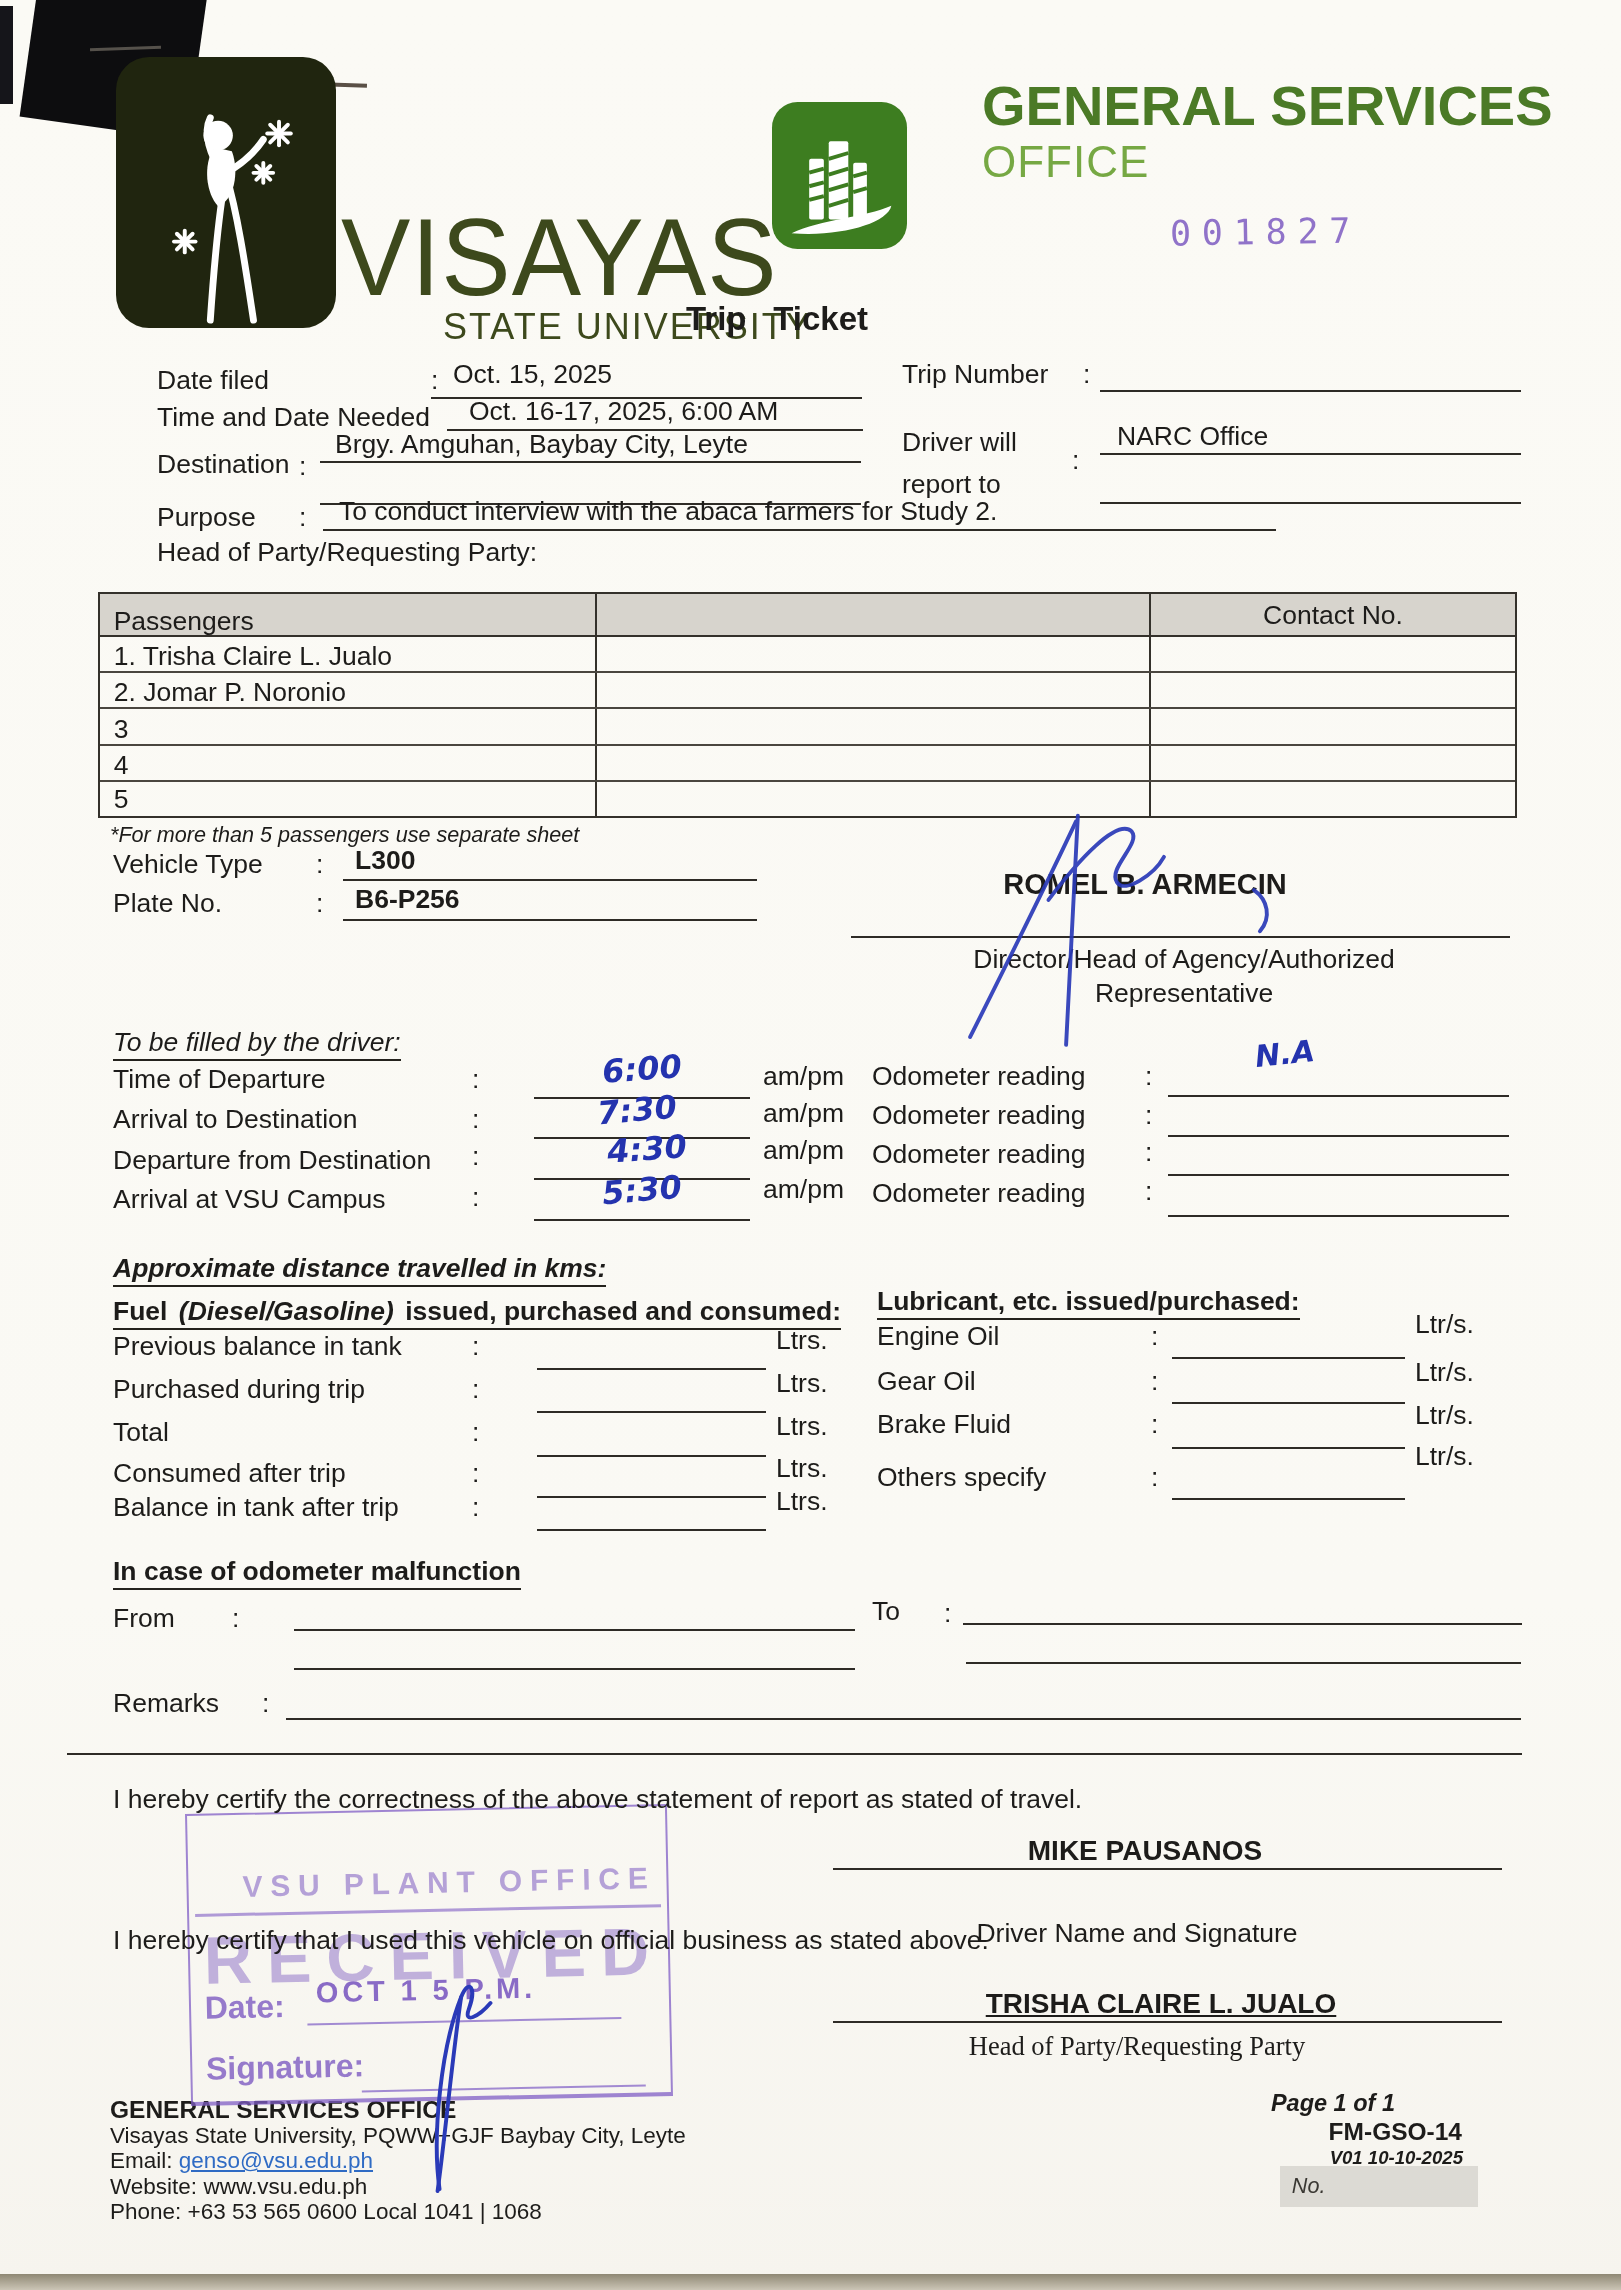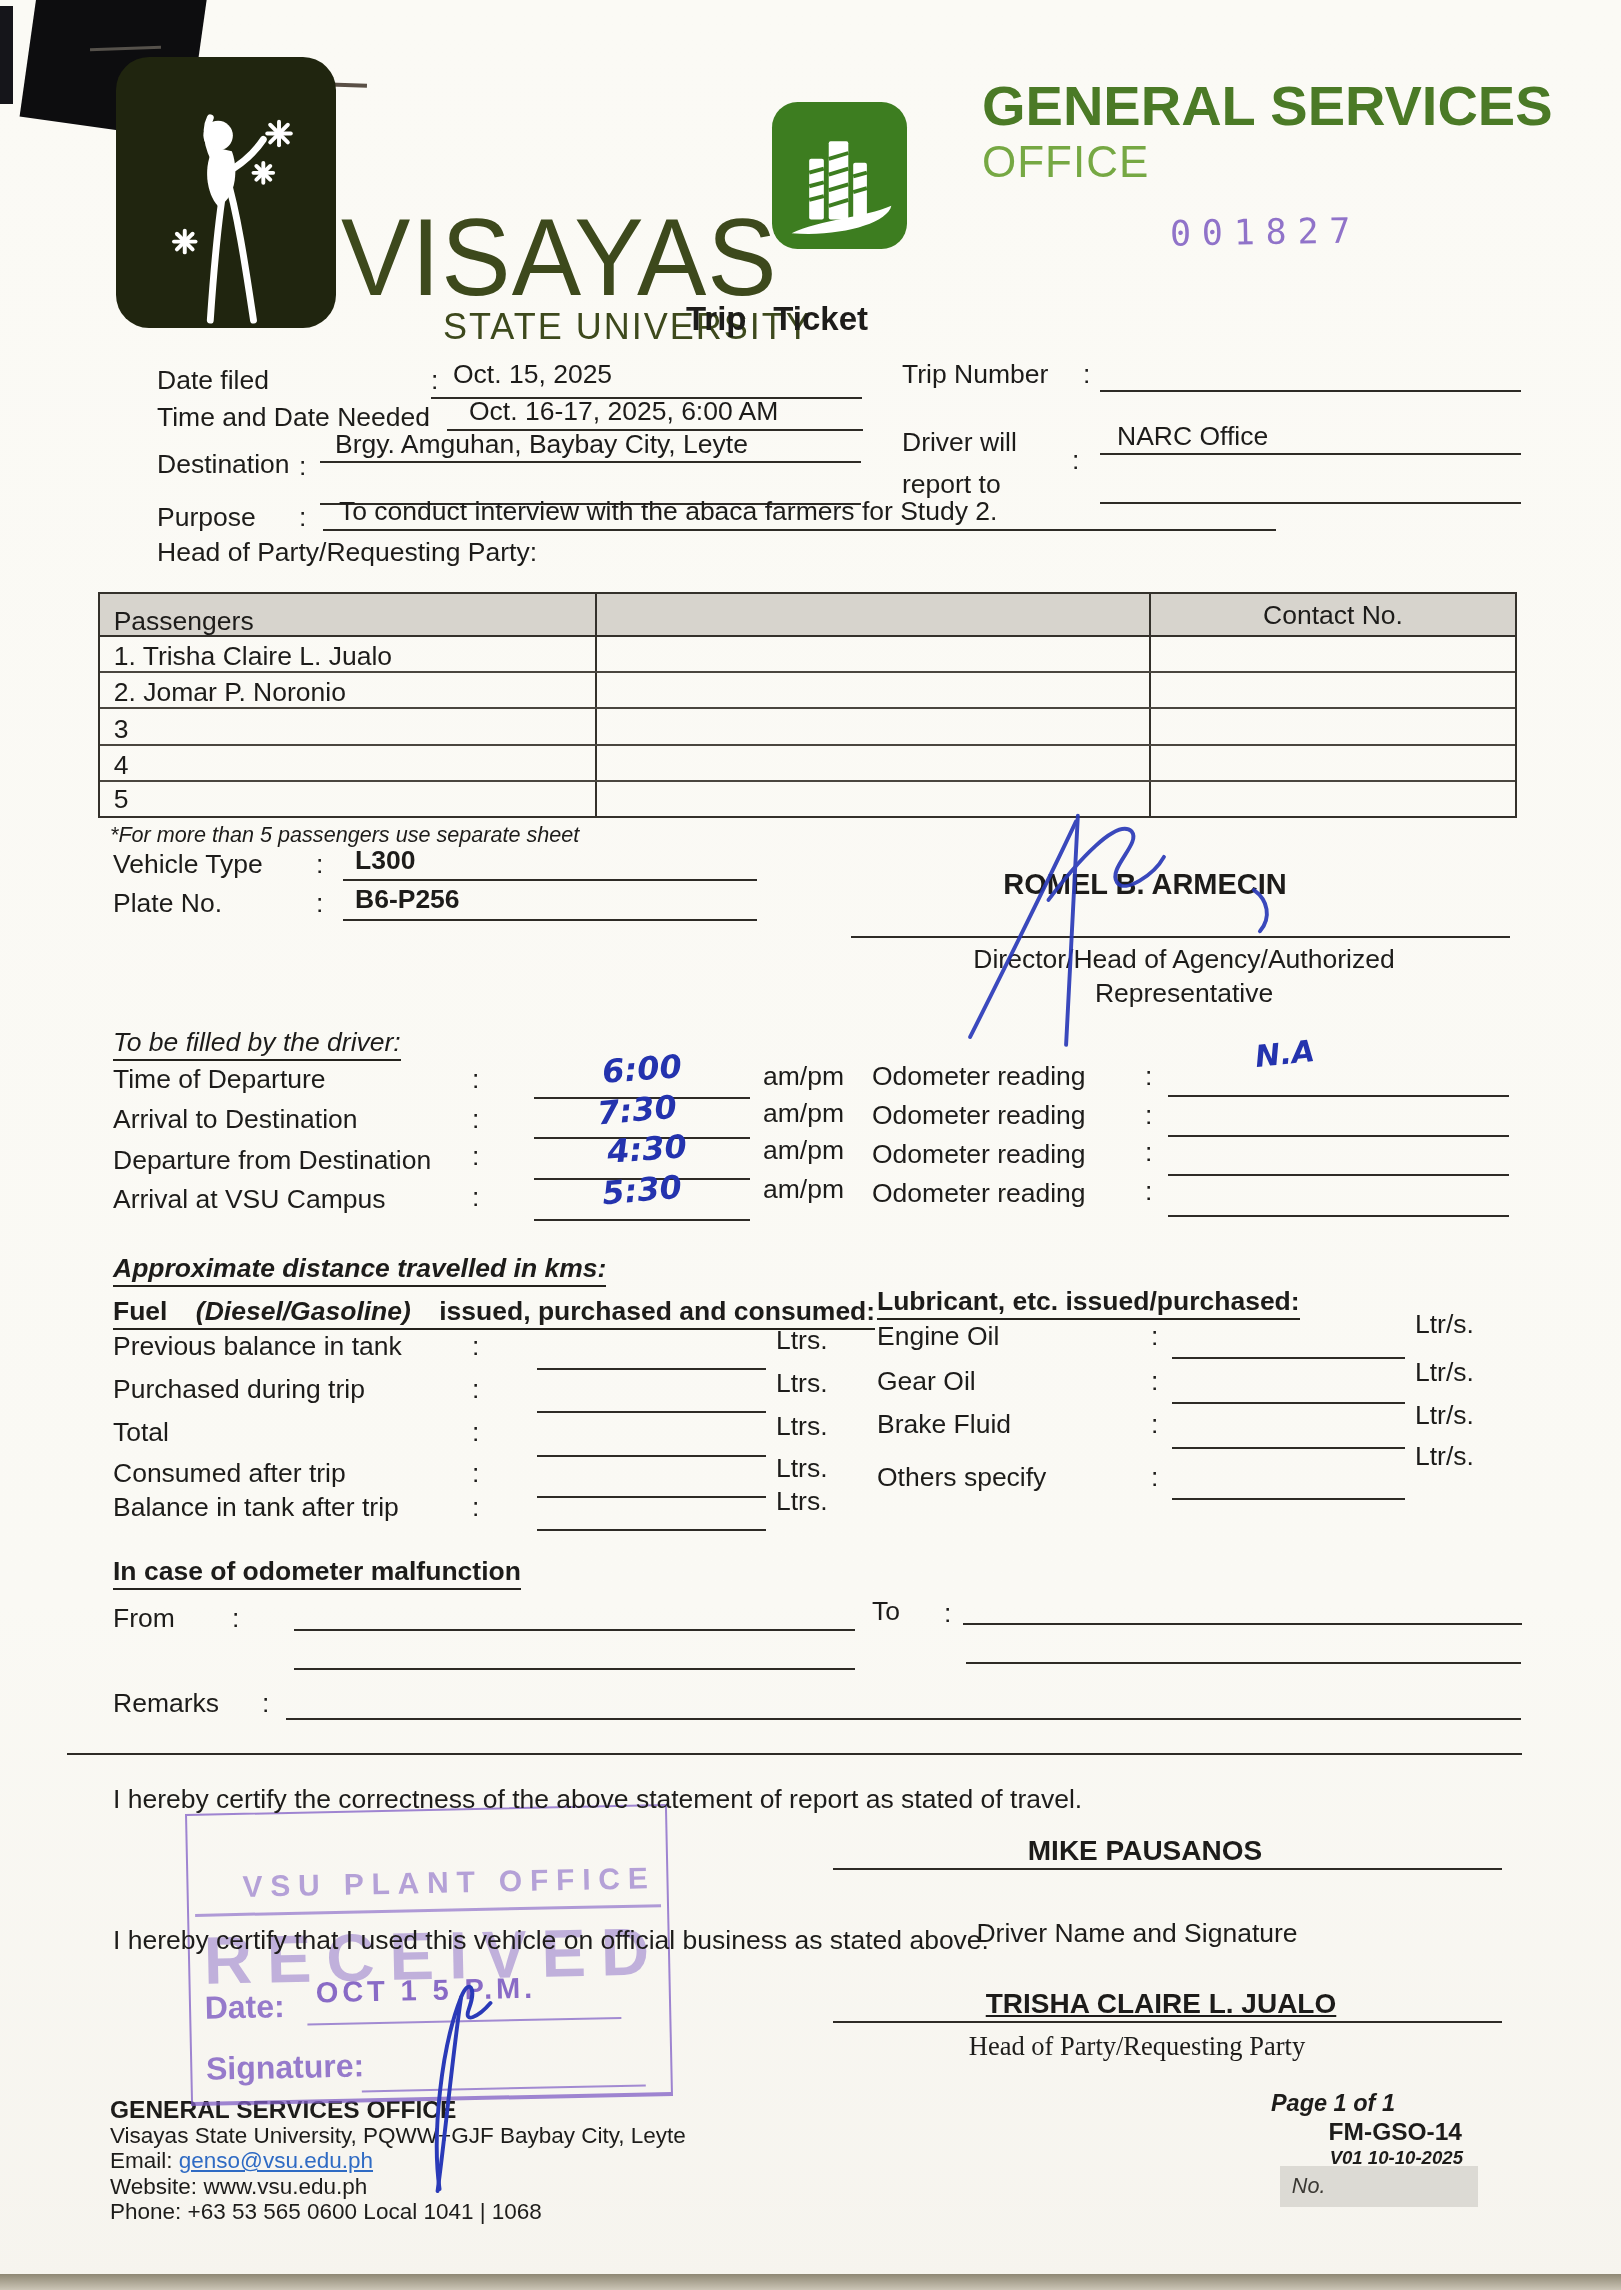--- a/index.html
+++ b/index.html
@@ -214,21 +214,21 @@
   <div class="ln thick" style="left:534px;top:1219px;width:216px;"></div>
   <div class="t" style="left:763px;top:1174px;">am/pm</div>
   <div class="t" style="left:872px;top:1178px;">Odometer reading</div>
   <div class="t" style="left:1145px;top:1176px;">:</div>
   <div class="ln thick" style="left:1168px;top:1215px;width:341px;"></div>
 
   <div class="t b i hu" style="left:113px;top:1253px;">Approximate distance travelled in kms:</div>
 
   <div class="t b hu" style="left:113px;top:1296px;">
     <span>Fuel</span>
-    <span class="i" style="margin:0 21px;">(Diesel/Gasoline)</span>
+    <span class="i" style="margin:0 4px;">(Diesel/Gasoline)</span>
     <span>issued, purchased and consumed:</span>
   </div>
 
   <div class="t" style="left:113px;top:1331px;">Previous balance in tank</div>
   <div class="t" style="left:472px;top:1331px;">:</div>
   <div class="ln thick" style="left:537px;top:1368px;width:229px;"></div>
   <div class="t" style="left:776px;top:1325px;">Ltrs.</div>
 
   <div class="t" style="left:113px;top:1374px;">Purchased during trip</div>
   <div class="t" style="left:472px;top:1374px;">:</div>

